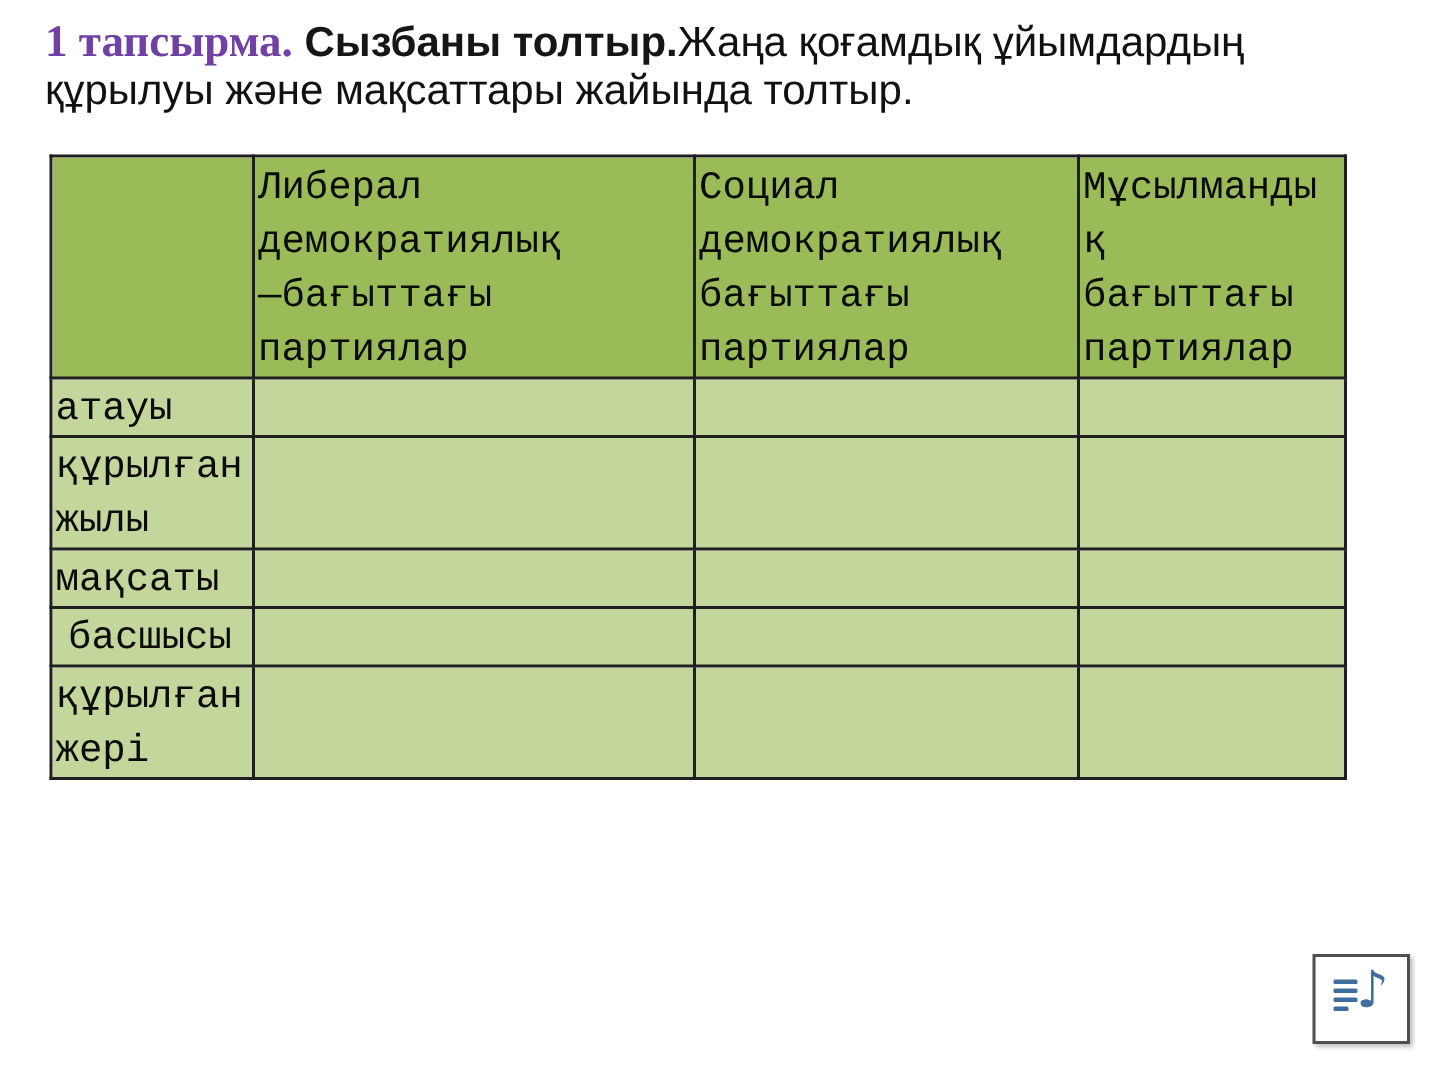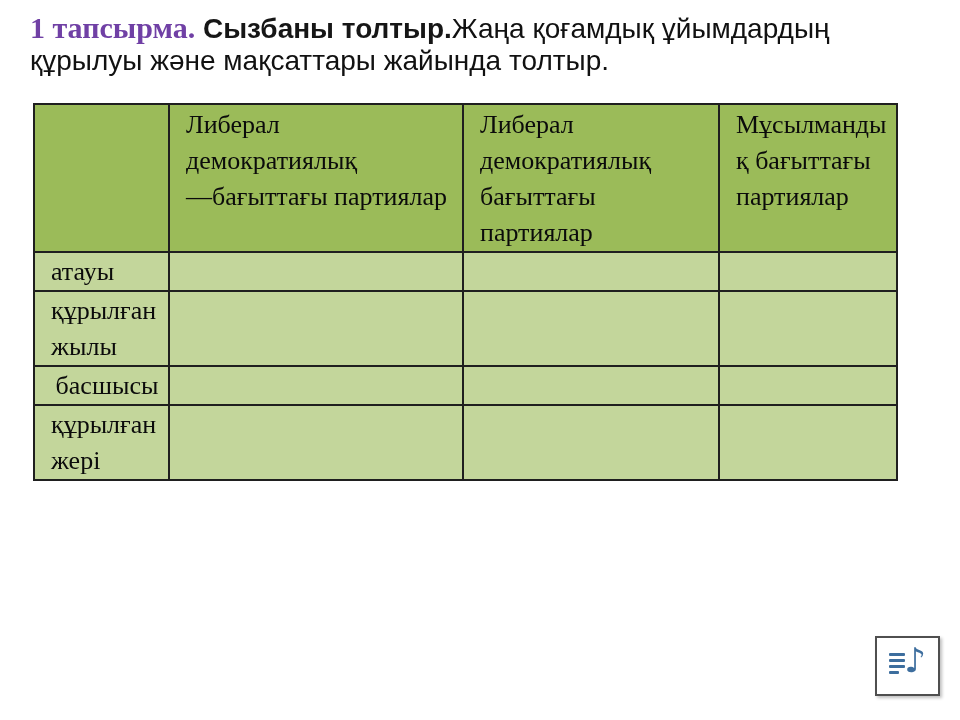--- a/index.html
+++ b/index.html
@@ -18,24 +18,25 @@
   }
   .title .bold{font-weight:bold;color:#161616;}
   .fill-table{
     position:absolute;left:33px;top:103px;width:863px;
     border-collapse:collapse;table-layout:fixed;
     font-family:"Liberation Serif",serif;
     font-size:26px;line-height:36px;color:#0b0b0b;
   }
   .fill-table td{
     border:2px solid var(--border-color,#1F1F1F);
-    vertical-align:top;padding:1px 5px 0 16px;
+    vertical-align:top;padding:1px 5px 0 2px;
     white-space:pre-line;
     background:var(--body-bg,#C3D69B);
     overflow:hidden;
+    font-family:Liberation Mono, monospace;
   }
   .fill-table thead td{background:var(--header-bg,#9BBB59);padding-top:2px;}
   .hr{height:104px;}
   .r1{height:33px;margin-left:24px;}
   .r2{height:69px;}
   .r3{height:34px;}
   .r4{height:35px;text-align:center;}
   .r5{height:68px;}
   .audio-box{
     position:absolute;left:875px;top:636px;width:61px;height:56px;
@@ -66,38 +67,44 @@
     <col style="width:135px">
       <col style="width:294px">
       <col style="width:256px">
       <col style="width:178px">
   </colgroup>
   <thead>
     <tr class="hr">
       <td></td>
       <td>Либерал демократиялық
 —бағыттағы партиялар</td>
-      <td>Либерал
+      <td>Социал
 демократиялық
 бағыттағы партиялар</td>
       <td>Мұсылманды
 қ бағыттағы
 партиялар</td>
     </tr>
   </thead>
   <tbody>
     <tr class="r1">
       <td>атауы</td>
       <td></td>
       <td></td>
       <td></td>
     </tr>
     <tr class="r2">
       <td>құрылған
 жылы</td>
+      <td></td>
+      <td></td>
+      <td></td>
+    </tr>
+    <tr class="r3">
+      <td>мақсаты</td>
       <td></td>
       <td></td>
       <td></td>
     </tr>
     <tr class="r4">
       <td>басшысы</td>
       <td></td>
       <td></td>
       <td></td>
     </tr>

